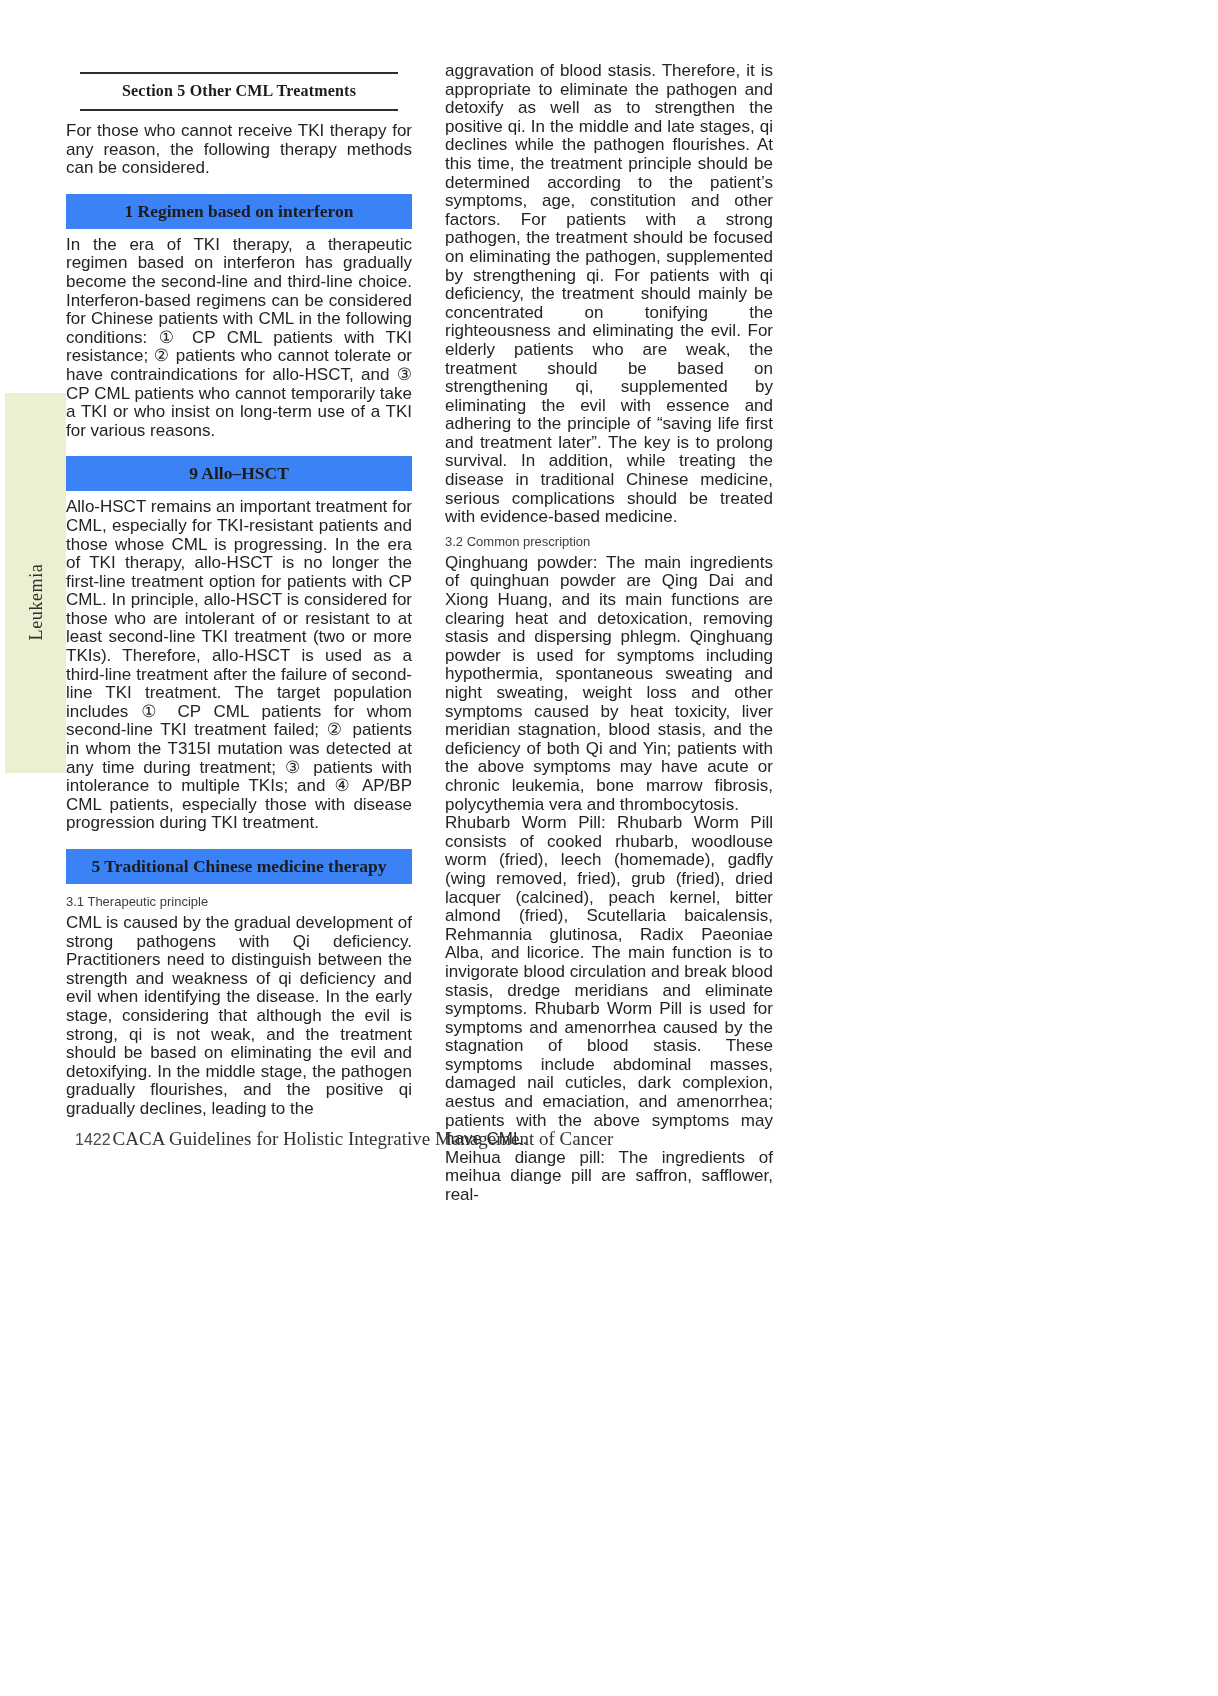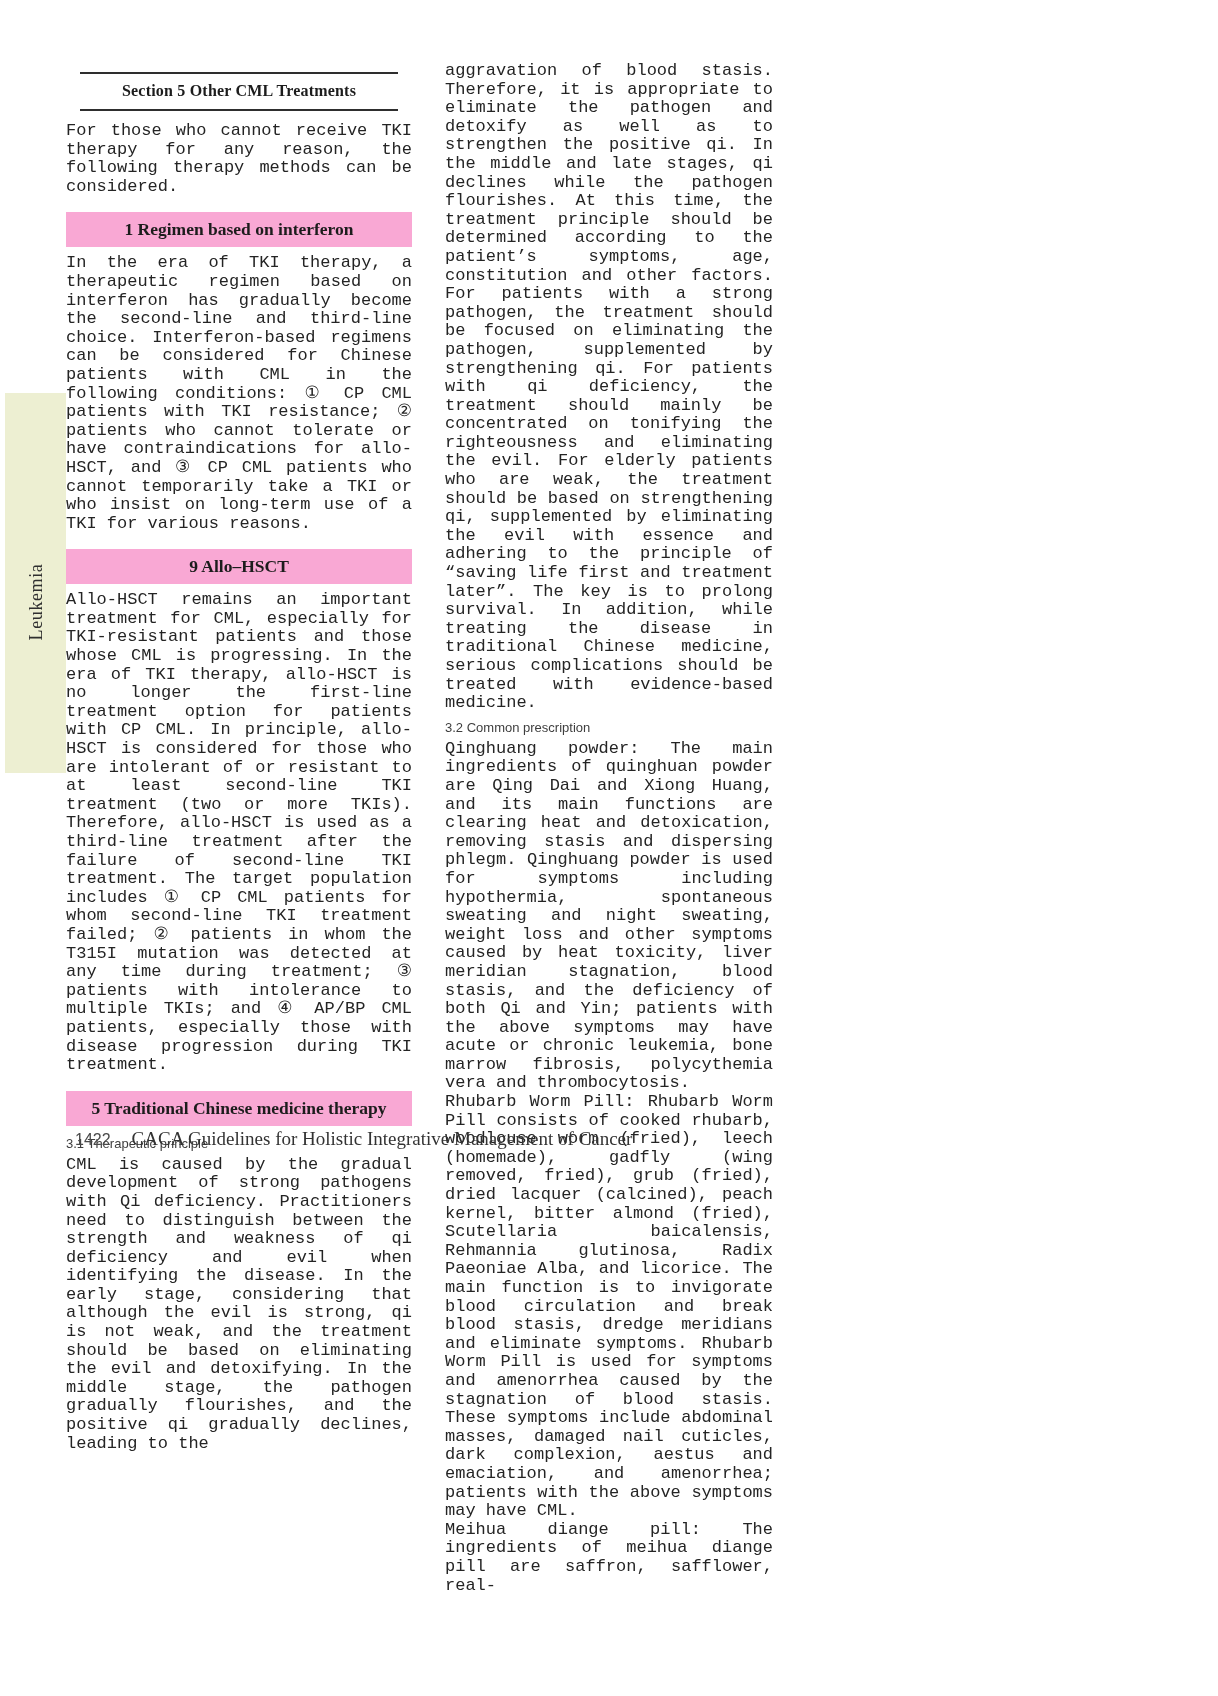--- a/index.html
+++ b/index.html
@@ -37,30 +37,30 @@
     font-family: "Liberation Serif", serif;
     font-weight: bold;
     font-size: 16px;
     text-align: center;
     color: #1c1c1c;
     margin: 0;
     padding: 8px 0 9px 0;
     letter-spacing: 0.2px;
   }
   .body {
-    font-family: Liberation Mono, monospace;
+    font-family: Liberation Sans, sans-serif;
     font-size: 17px;
     line-height: 18.6px;
     text-align: justify;
     color: #242424;
     margin: 0;
   }
   .intro { margin-top: 11px; }
   .hl {
-    background: #f9a8d4;
+    background: #3b82f6;
     font-family: "Liberation Serif", serif;
     font-weight: bold;
     font-size: 17.5px;
     text-align: center;
     color: #1c1c1c;
     margin: 16px 0 7px 0;
     padding: 7px 2px;
   }
   .sub {
     font-family: Liberation Sans, sans-serif;
@@ -69,21 +69,21 @@
     line-height: 21px;
     color: #3e3e3e;
     margin: 4px 0 2px 0;
   }
   .footer {
     position: absolute;
     left: 75px;
     top: 1128px;
     display: flex;
     align-items: baseline;
-    gap: 21px;
+    gap: 2px;
   }
   .pagenum {
     font-family: "Liberation Sans", sans-serif;
     font-size: 16px;
     color: #4a4a4a;
   }
   .footer-text {
     font-family: "Liberation Serif", serif;
     font-size: 19px;
     color: #333333;

